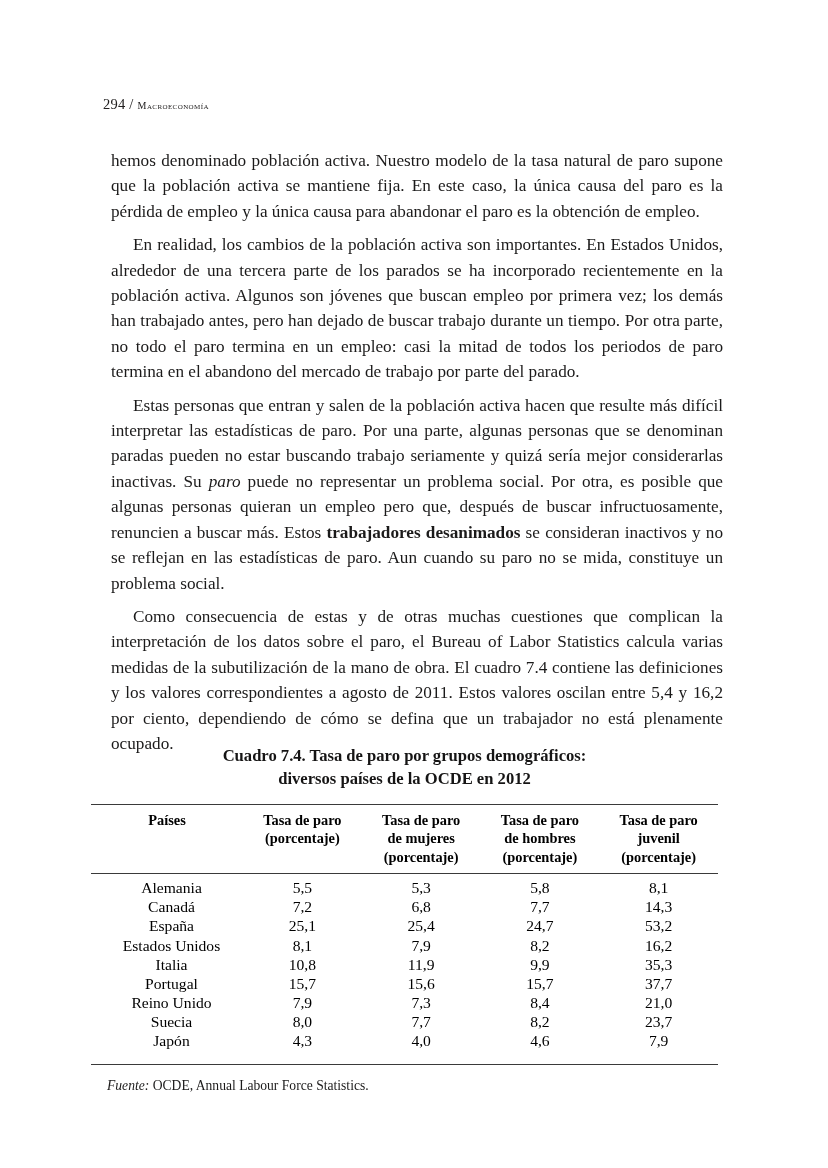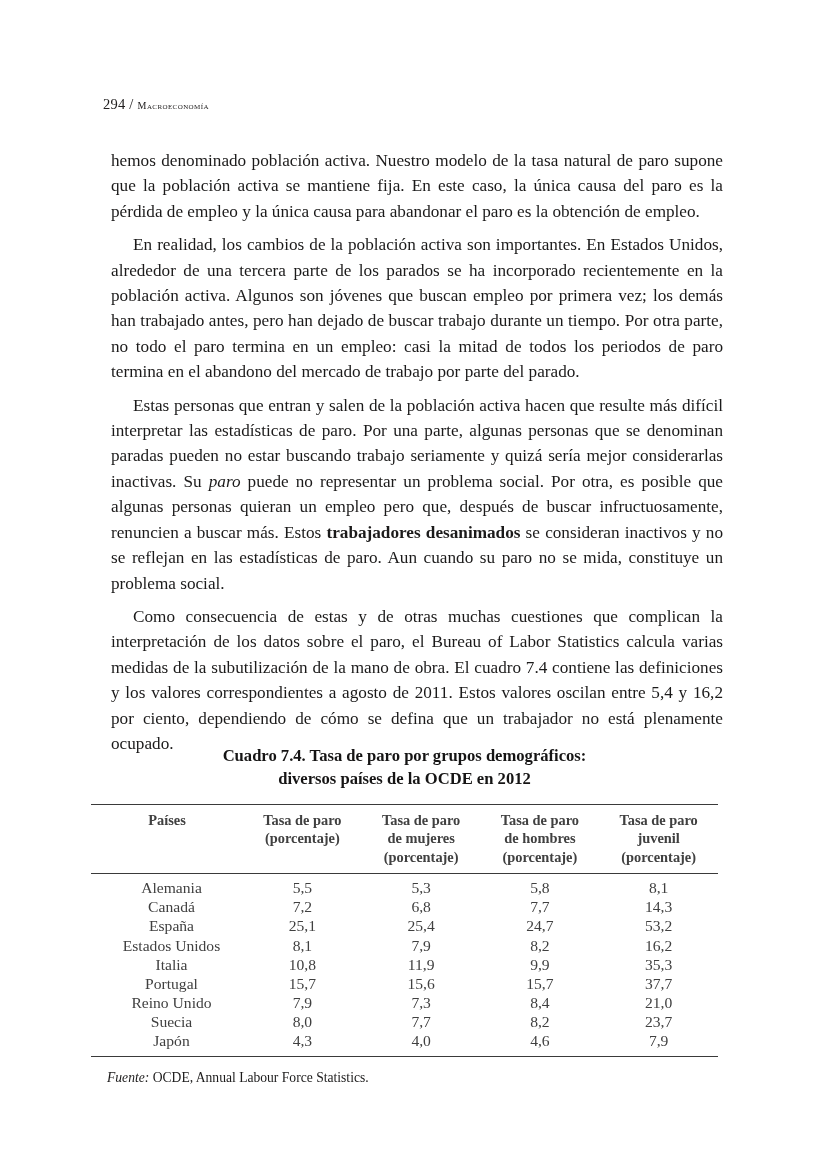--- a/index.html
+++ b/index.html
@@ -73,39 +73,39 @@
     font-weight: bold;
     font-size: 16.6px;
     line-height: 22.5px;
     color: #151414;
     margin: 0 0 14px 0;
   }
   table.data {
     width: 627px;
     border-collapse: collapse;
     font-size: 15.4px;
-    color: #404040;
+    color: #000000;
   }
   table.data thead th {
     font-weight: bold;
     font-size: 14.4px;
     line-height: 18.4px;
     padding: 6px 0 7px 0;
     vertical-align: top;
     text-align: center;
   }
   table.data thead th.country-head {
     text-align: center;
   }
   table.data thead tr {
     border-top: 1.6px solid #3a3a3a;
     border-bottom: 1.4px solid #3a3a3a;
   }
   table.data tbody tr:last-child td {
-    padding-bottom: 6px;
+    padding-bottom: 14px;
   }
   table.data tbody {
     border-bottom: 1.6px solid #3a3a3a;
   }
   table.data tbody td {
     padding: 0;
     height: 19.1px;
     line-height: 19.1px;
     font-size: 15.6px;
     text-align: center;

